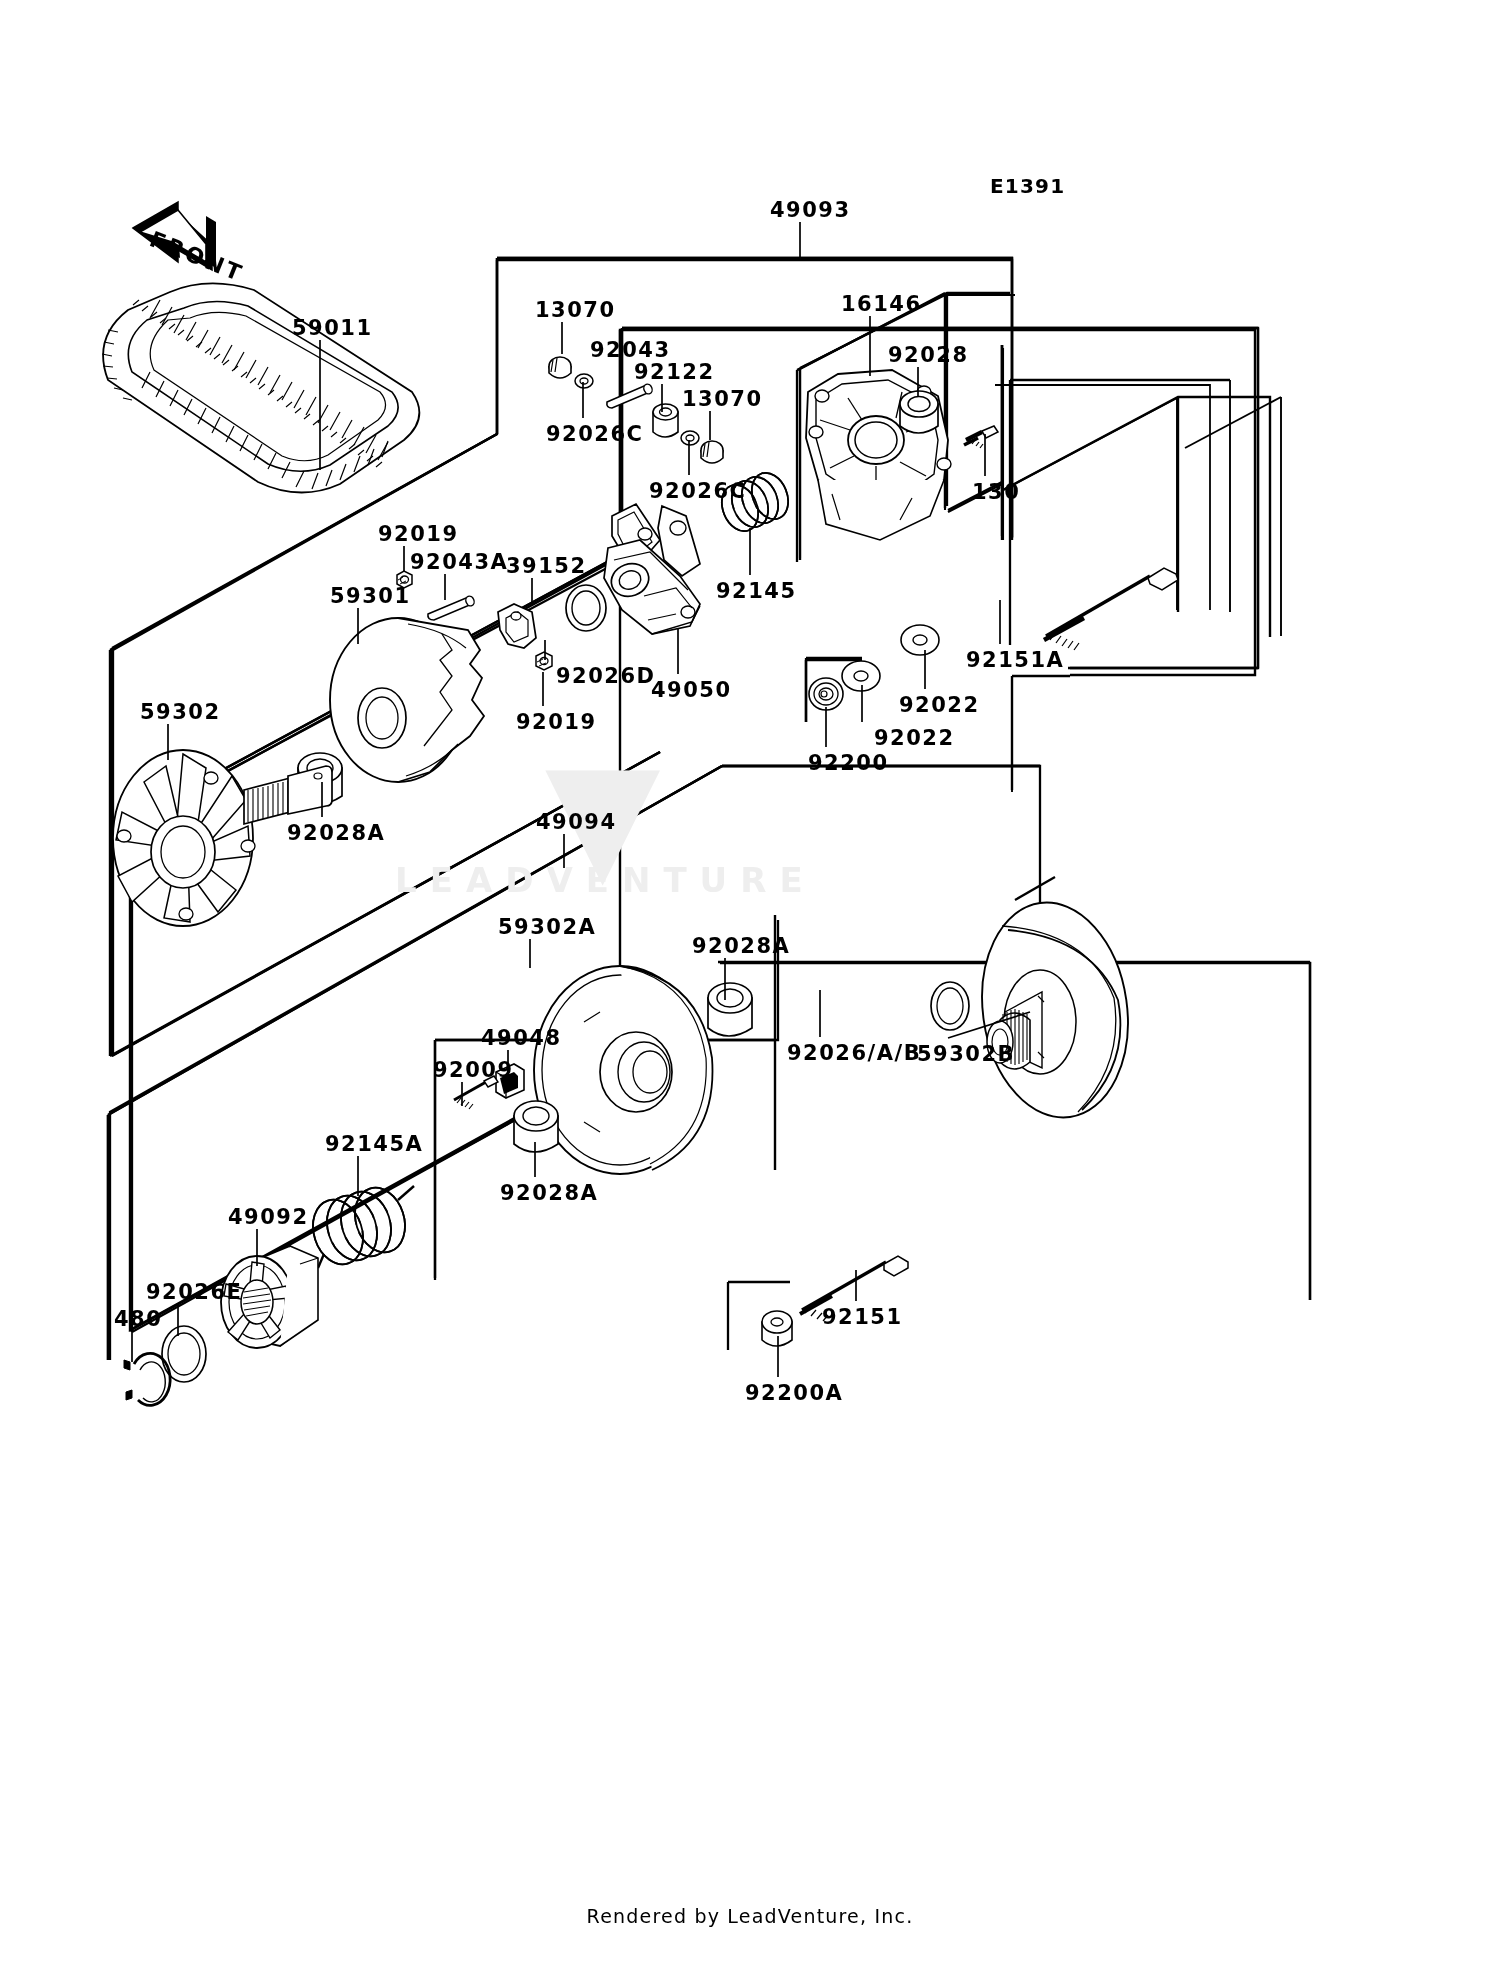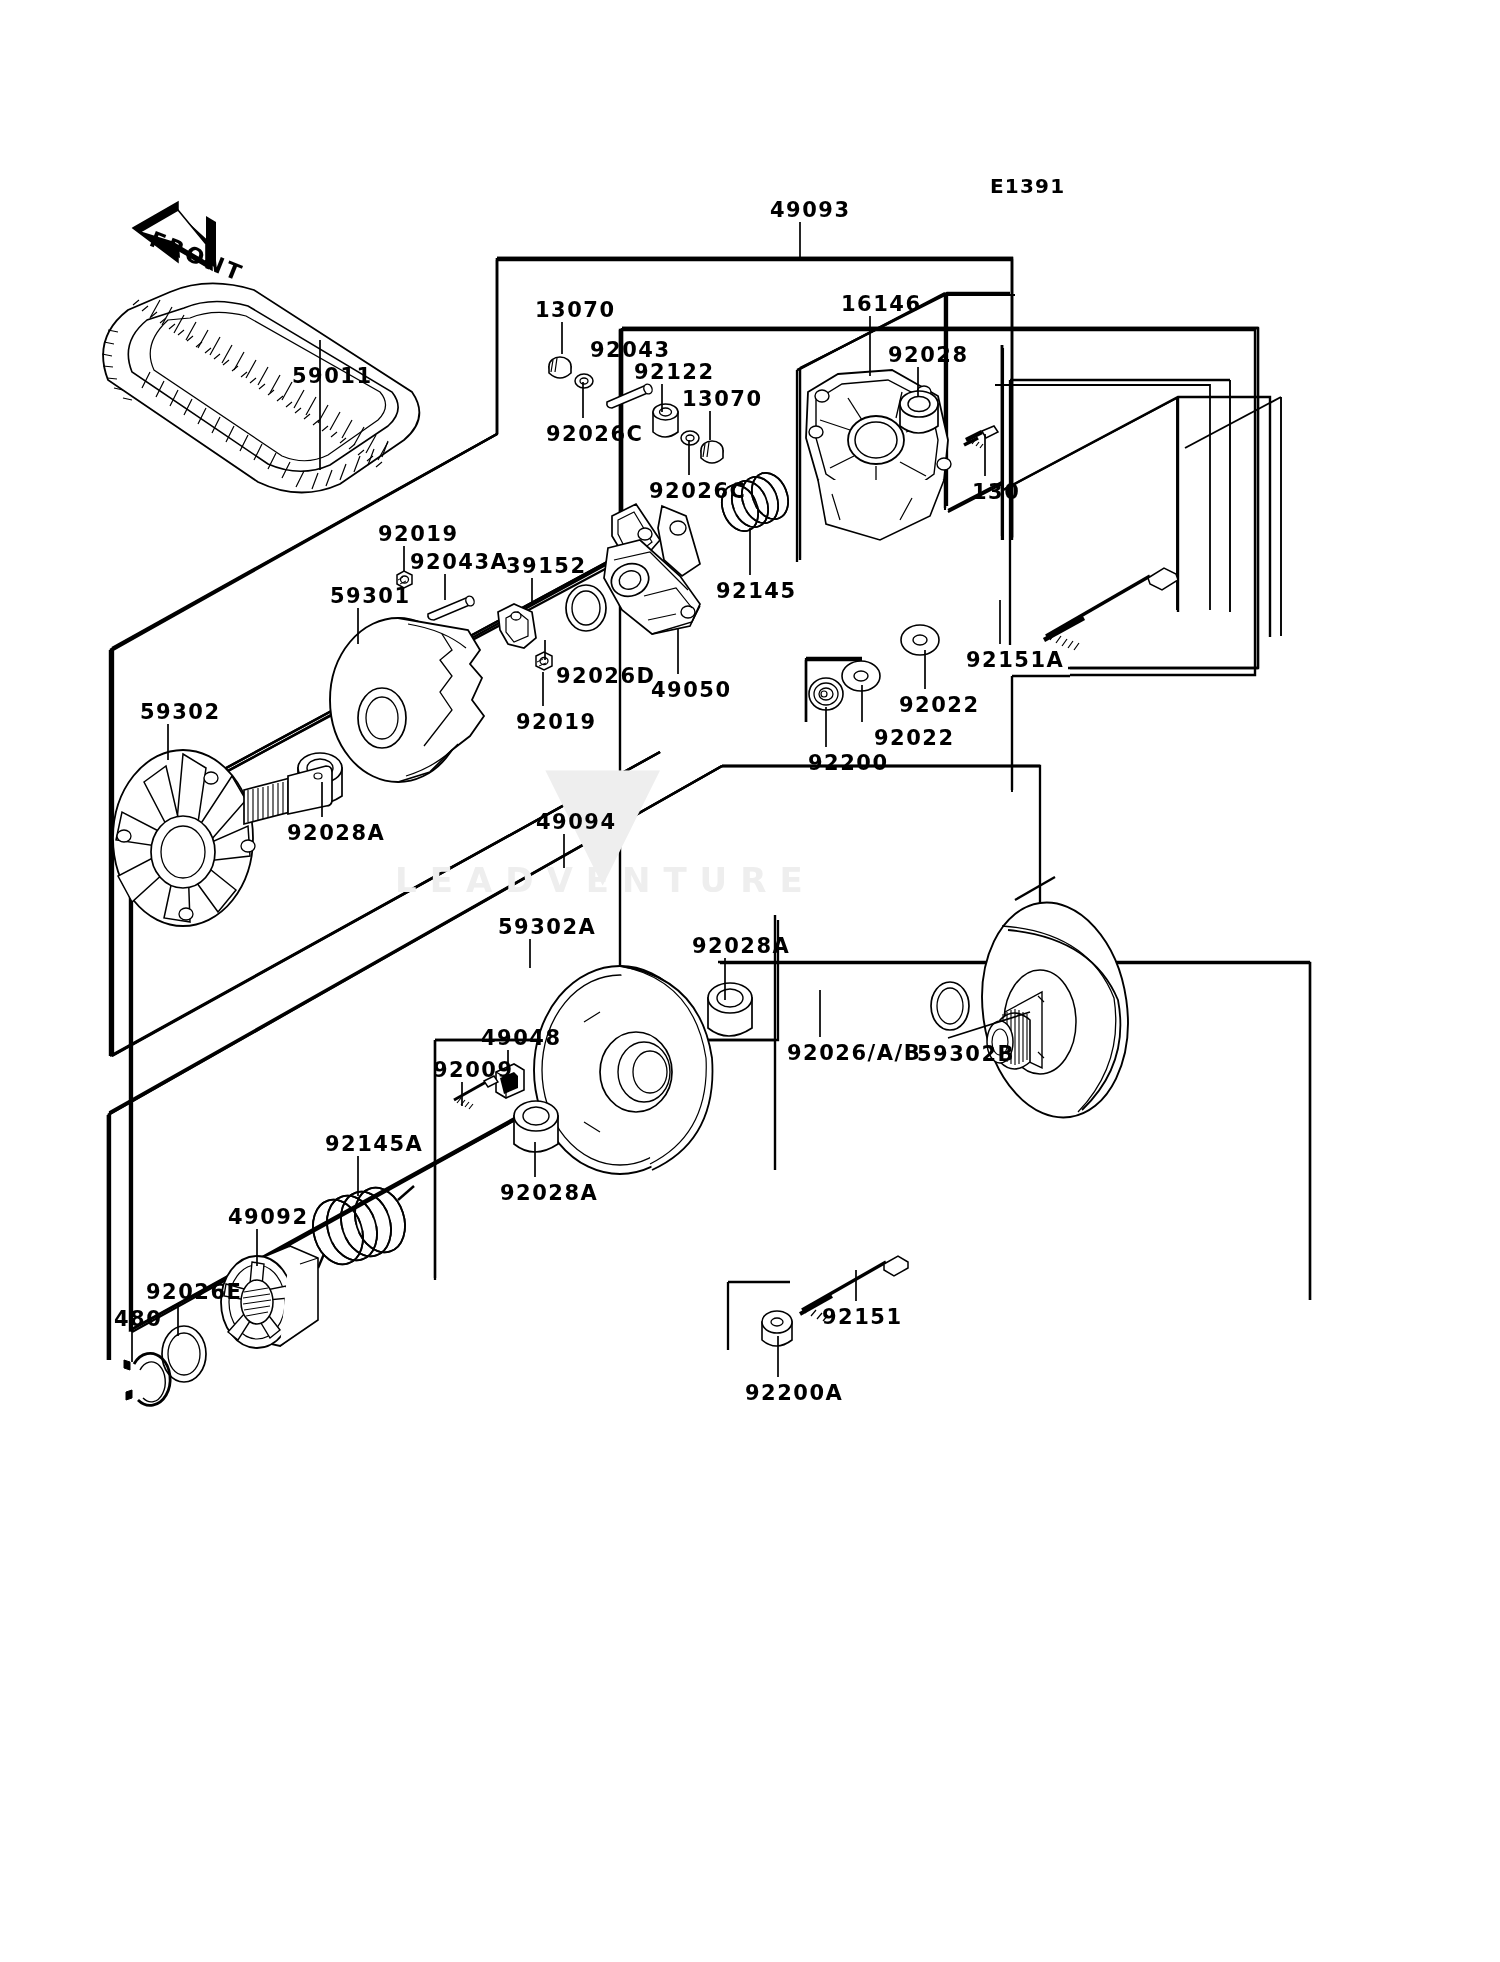--- a/index.html
+++ b/index.html
@@ -680,17 +680,18 @@
       <div class="lbl" style="left: 917px; top: 1044px;">59302B</div>
       <div class="lbl" style="left: 481px; top: 1028px;">49048</div>
       <div class="lbl" style="left: 433px; top: 1060px;">92009</div>
       <div class="lbl" style="left: 500px; top: 1183px;">92028A</div>
       <div class="lbl" style="left: 325px; top: 1134px;">92145A</div>
       <div class="lbl" style="left: 228px; top: 1207px;">49092</div>
       <div class="lbl" style="left: 146px; top: 1282px;">92026E</div>
       <div class="lbl" style="left: 114px; top: 1309px;">480</div>
       <div class="lbl" style="left: 822px; top: 1307px;">92151</div>
       <div class="lbl" style="left: 745px; top: 1383px;">92200A</div>
-      <div class="lbl" style="left: 292px; top: 318px; margin-top: 48px;">59011</div>
+      <div class="lbl" style="left: 292px; top: 318px;">59011</div>
     </div>
 
+  <div class="footer">Rendered by LeadVenture, Inc.</div>
 
 </div>
 
 </body></html>

